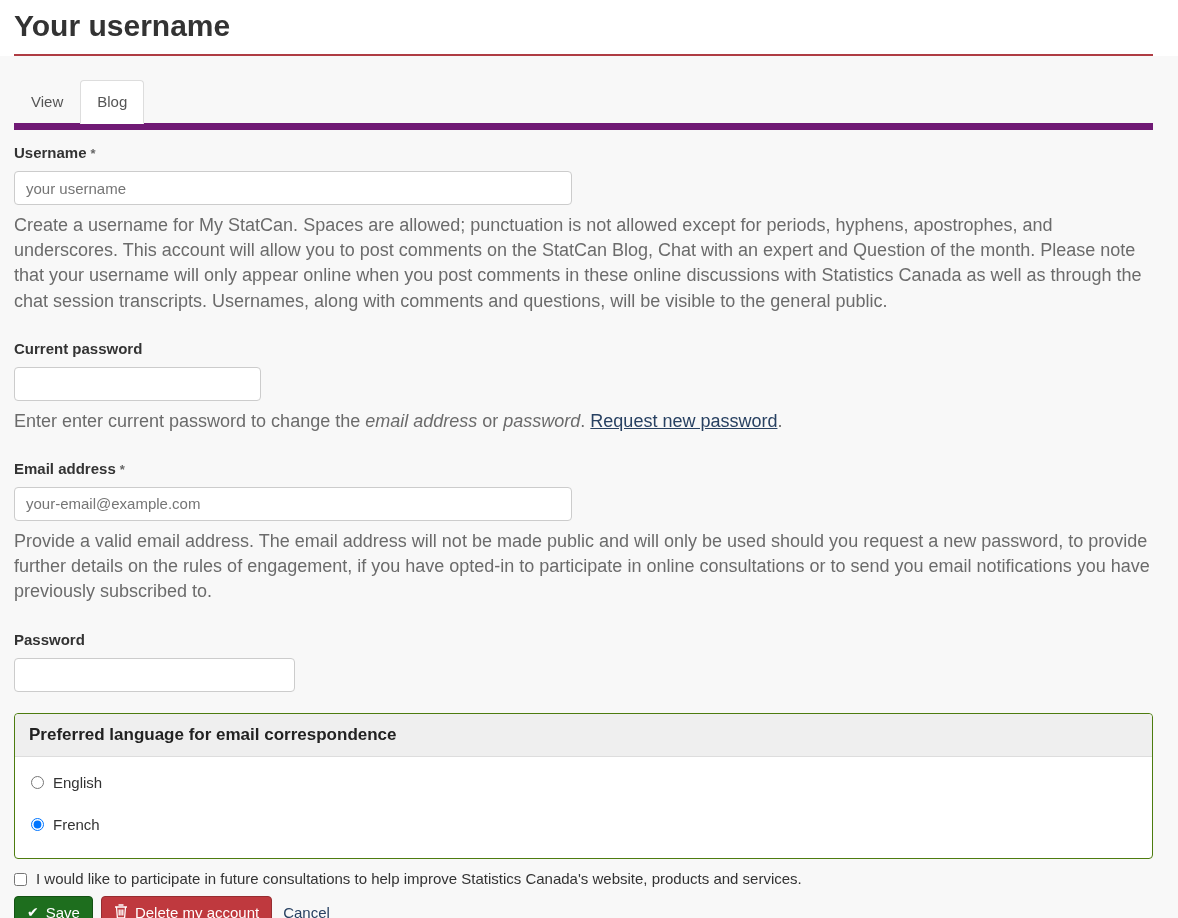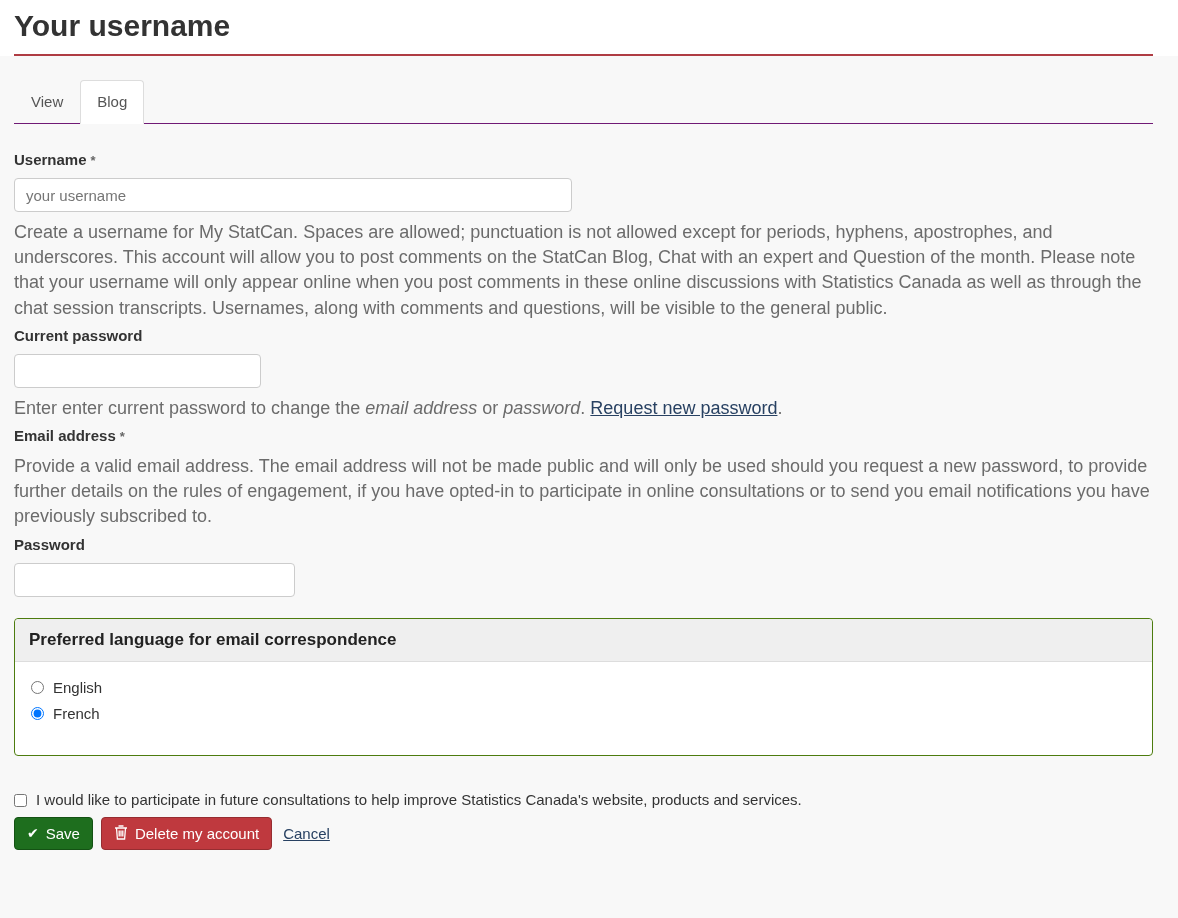--- a/index.html
+++ b/index.html
@@ -32,43 +32,43 @@
     border-bottom: 2px solid var(--accent-rule, #af3c43);
   }
   
   .content {
     flex: 1 1 auto;
     padding: 0 25px 0 14px;
   }
   
   .tabs {
     margin-top: 24px;
-    border-bottom: 1px solid #701a75;
+    border-bottom: 7px solid #701a75;
     display: flex;
   }
   .tab {
     display: inline-block;
     padding: 12px 16px;
     font-size: 15px;
     color: #555;
     text-decoration: none;
     cursor: pointer;
     border: 1px solid transparent;
     border-radius: 4px 4px 0 0;
     margin-bottom: -1px;
     line-height: 1.2;
   }
   .tab.active {
     background: #fff;
     border-color: #ddd;
     border-bottom-color: transparent;
   }
   
-  .form-item { margin-top: 6px; }
-  .form-item:first-of-type { margin-top: 27px; }
+  .form-item { margin-top: 26px; }
+  .form-item:first-of-type { margin-top: 14px; }
   .field-label {
     font-size: 15px;
     font-weight: 700;
     color: #333;
     display: block;
     margin-bottom: 10px;
   }
   .req { font-weight: 700; color: #666; margin-left: 4px; font-size: 13px; }
   .text-input {
     display: block;
@@ -109,30 +109,30 @@
     border-bottom: 1px solid #ddd;
     padding: 11px 14px;
     font-size: 17px;
     font-weight: 700;
     color: #222;
   }
   .panel-body { padding: 17px 14px 21px 14px; }
   .radio-row {
     display: flex;
     align-items: center;
-    margin-bottom: 9px;
-    font-size: 15px;
-    color: #333;
-    cursor: pointer;
-  }
-  .radio-row:last-child { margin-bottom: 12px; }
+    margin-bottom: 25px;
+    font-size: 15px;
+    color: #333;
+    cursor: pointer;
+  }
+  .radio-row:last-child { margin-bottom: 4px; }
   .radio-row input { margin: 0 9px 0 2px; }
   
   .checkbox-row {
-    margin-top: 35px;
+    margin-top: 11px;
     display: flex;
     align-items: center;
     font-size: 15px;
     color: #333;
   }
   .checkbox-row input { margin: 3px 9px 0 0; }
   
   .actions {
     margin-top: 9px;
     display: flex;
@@ -191,20 +191,21 @@
       </div>
 
       <div class="form-item">
         <span class="field-label">Current password</span>
         <input type="password" class="text-input w-sm" value="" style="">
         <div class="help"><span>Enter enter current password to change the </span><em>email address</em><span> or </span><em>password</em><span>. </span><a class="link" href="#">Request new password</a><span>.</span></div>
       </div>
 
       <div class="form-item">
         <span class="field-label"><span>Email address</span><span class="req">*</span></span>
+        <input type="text" class="text-input w-lg" value="your-email@example.com" style="">
         <div class="help">Provide a valid email address. The email address will not be made public and will only be used should you request a new password, to provide further details on the rules of engagement, if you have opted-in to participate in online consultations or to send you email notifications you have previously subscribed to.</div>
       </div>
 
       <div class="form-item">
         <span class="field-label">Password</span>
         <input type="password" class="text-input w-md" value="" style="">
       </div>
 
 
       <fieldset class="panel-fieldset" style="margin:21px 0 0 0;padding:0;border-width:1px">

